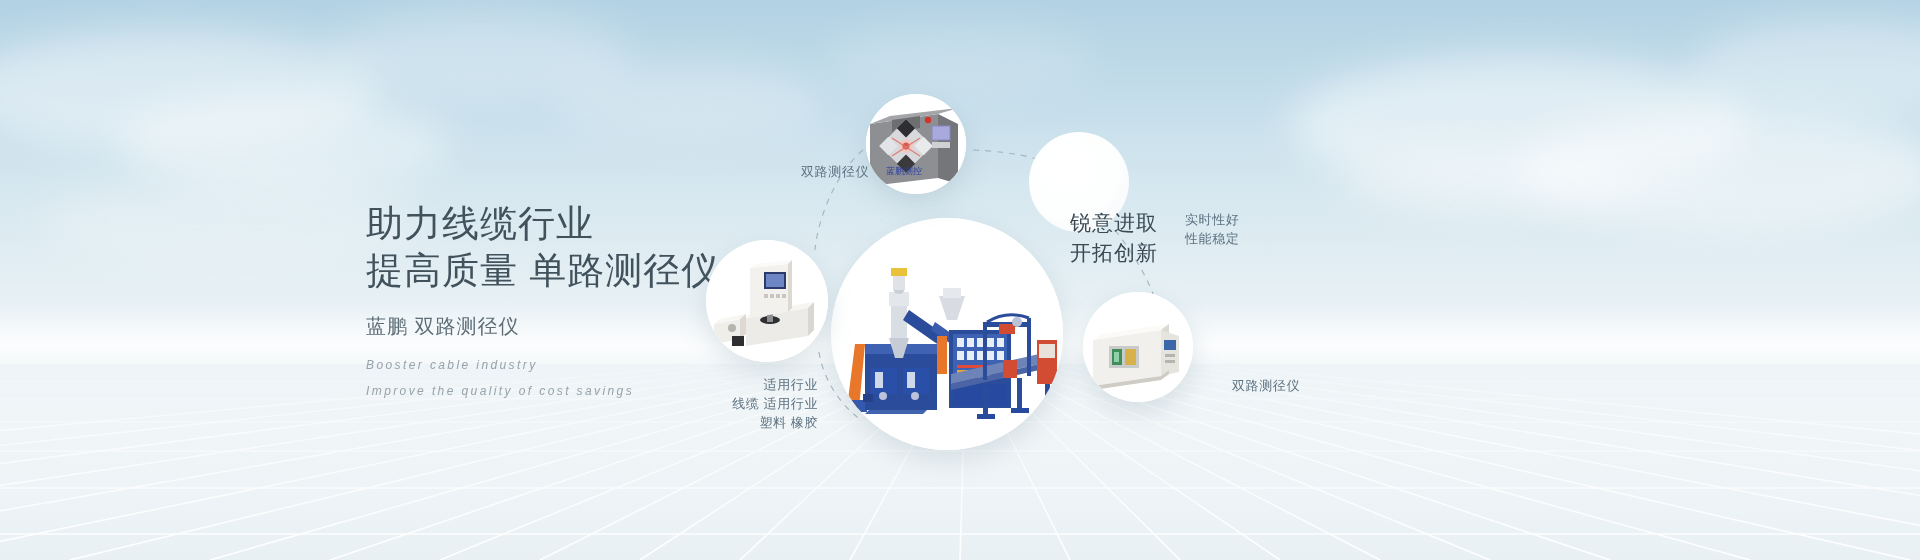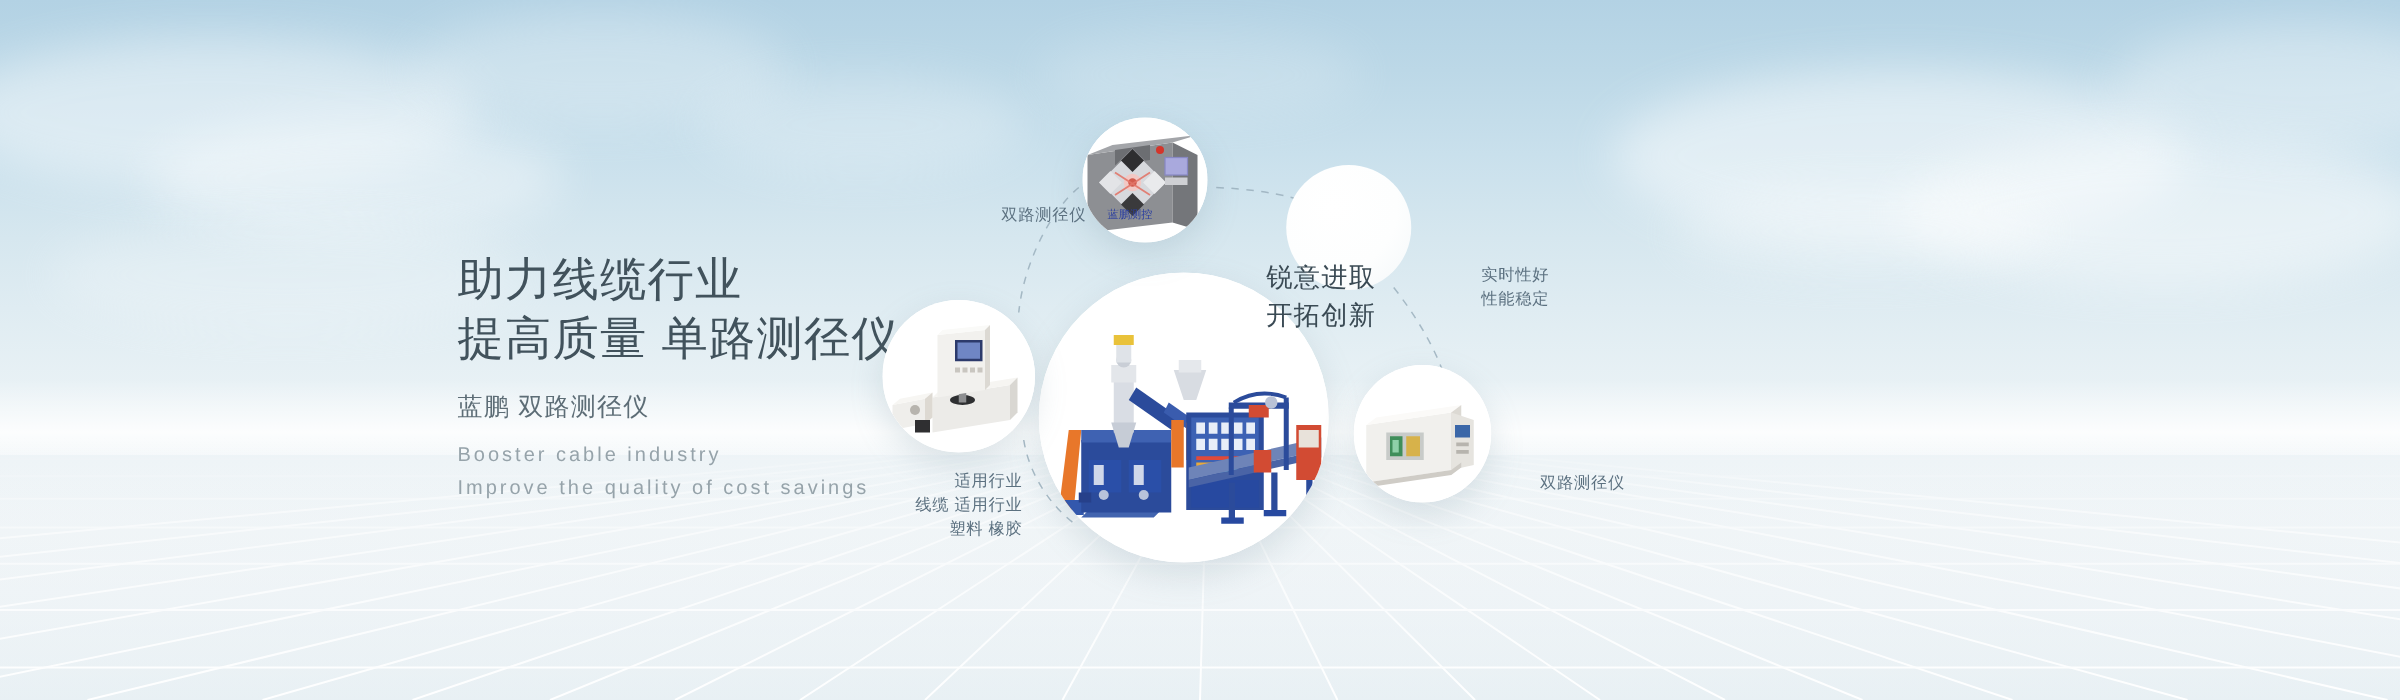--- a/index.html
+++ b/index.html
@@ -88,24 +88,25 @@
   .subhead {
     margin-top: 18px;
     color: #5d6d76;
     font-size: 20px;
     line-height: 28px;
     letter-spacing: 1px;
     white-space: nowrap;
   }
   .en-line {
     color: #96a3aa;
-    font-size: 16px;
+    font-size: 12px;
     line-height: 26px;
     letter-spacing: 2.4px;
     white-space: nowrap;
+    font-style: italic;
   }
   .en-block { margin-top: 12px; }
 
   
   .composition {
     position: absolute;
     left: 691px;
     top: 0;
     width: 1200px;
     height: 424px;
@@ -145,21 +146,21 @@
   .bubble-slogan {
     left: 338px; top: 132px;
     width: 100px; height: 100px;
     background: radial-gradient(circle at 38% 34%, #ffffff 0%, #fdfefe 56%, #f3f7f9 100%);
   }
 
   .bubble-art { position: absolute; inset: 0; }
 
   .slogan-text {
     position: absolute;
-    left: 1013px;
+    left: 1070px;
     top: 208px;
     width: 180px;
     color: #3a4a54;
     font-size: 21px;
     line-height: 30px;
     letter-spacing: 1px;
     text-align: left;
     white-space: nowrap;
   }
 

